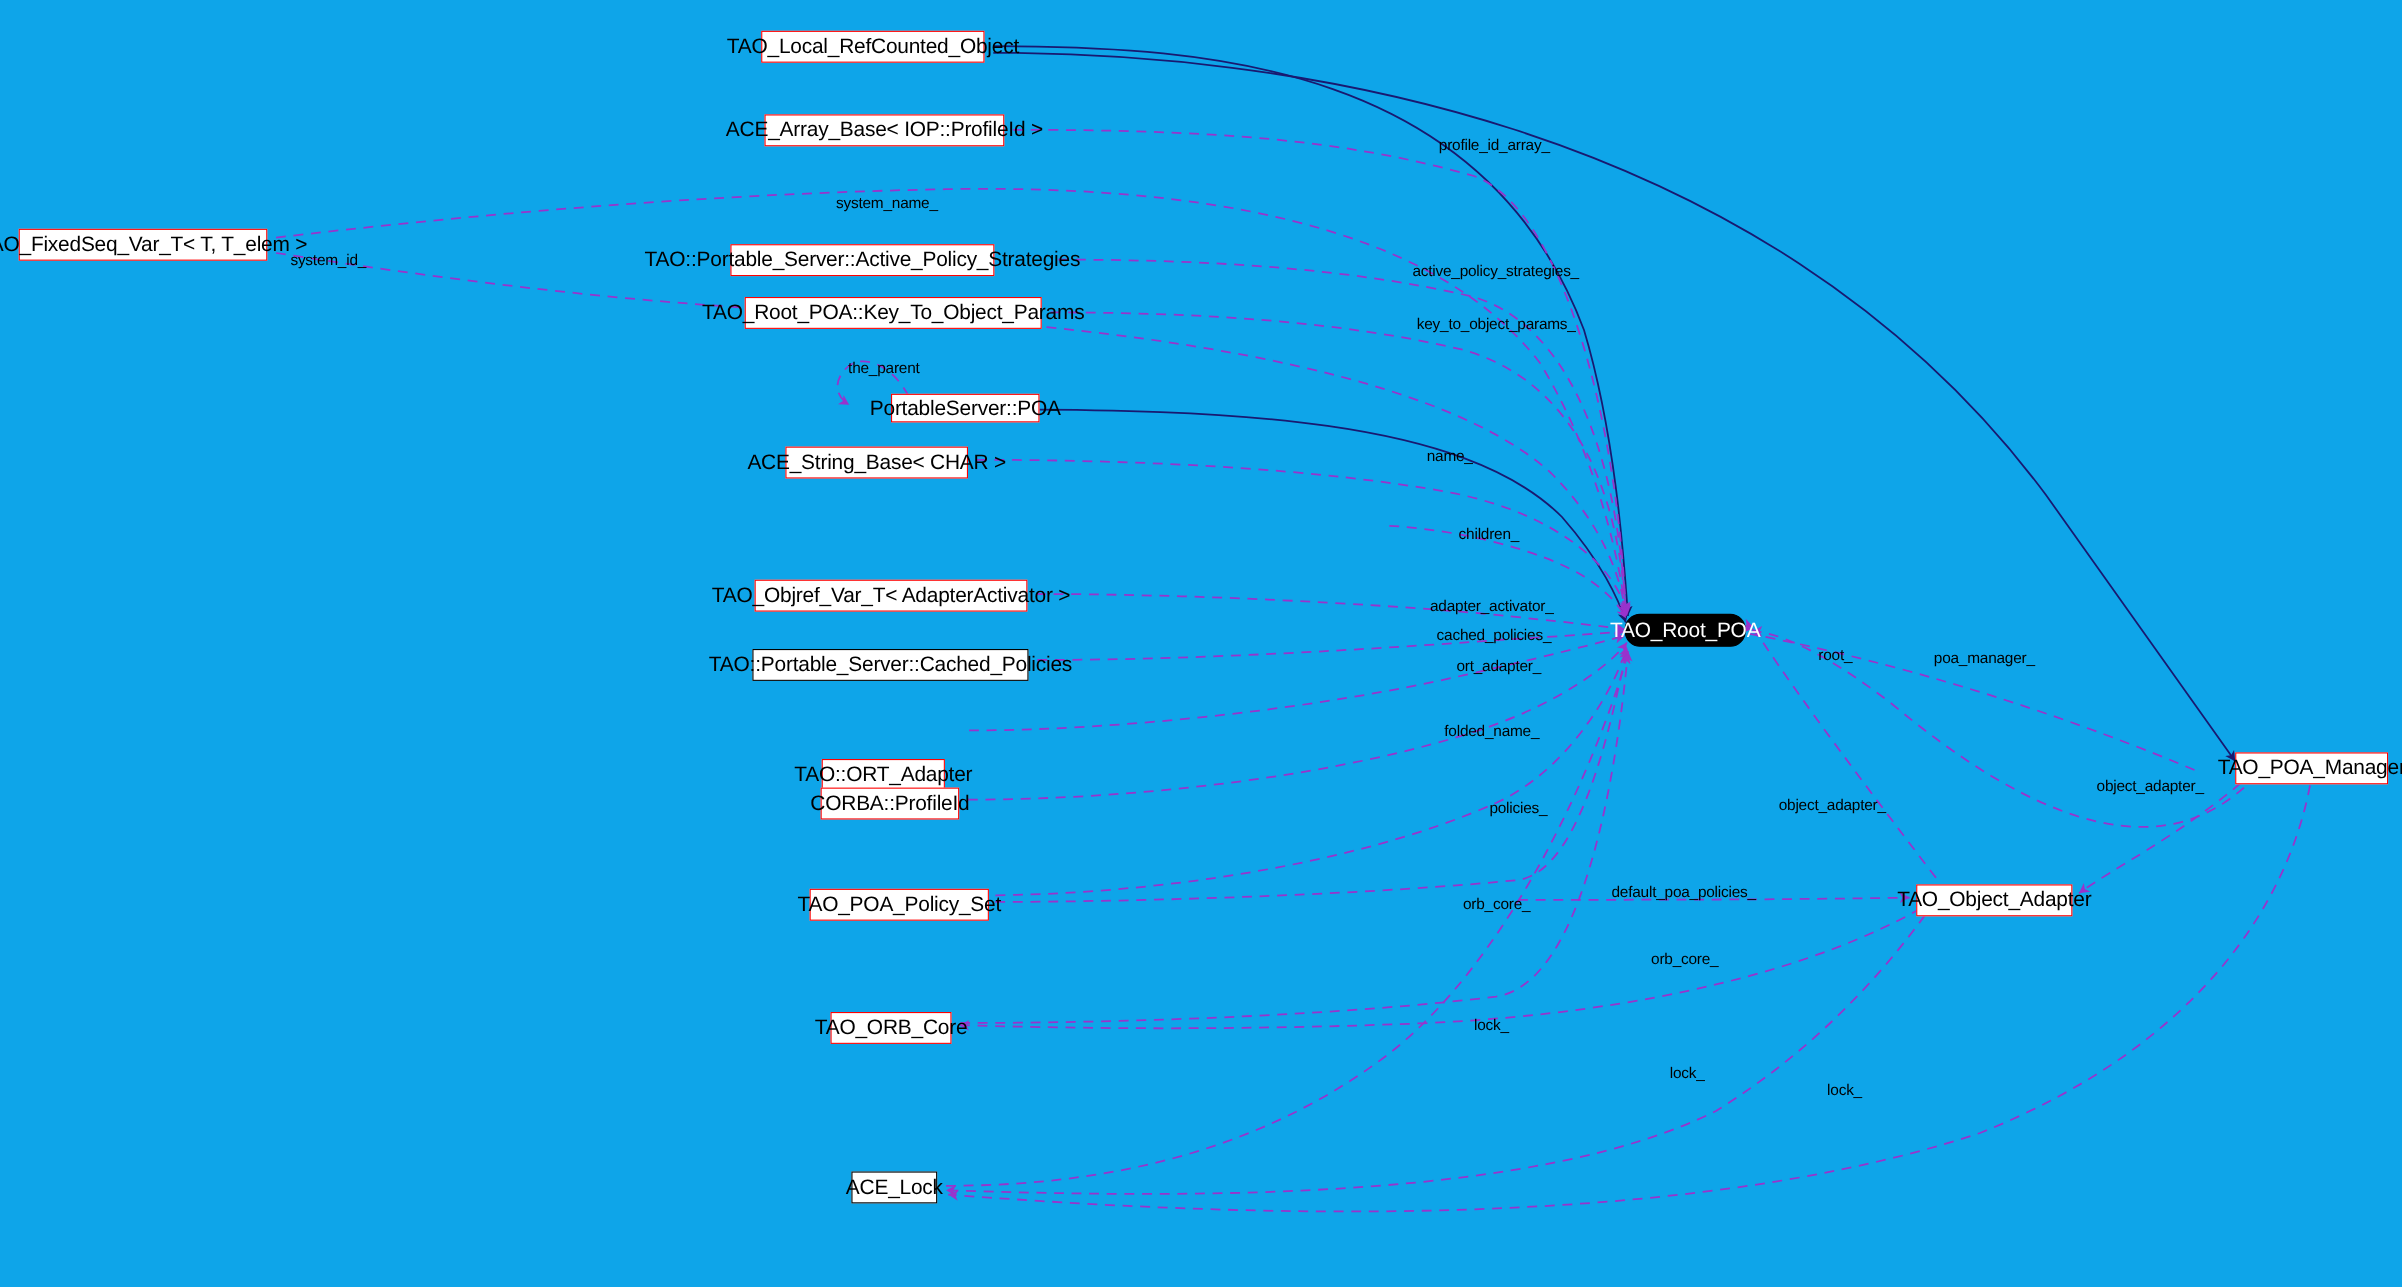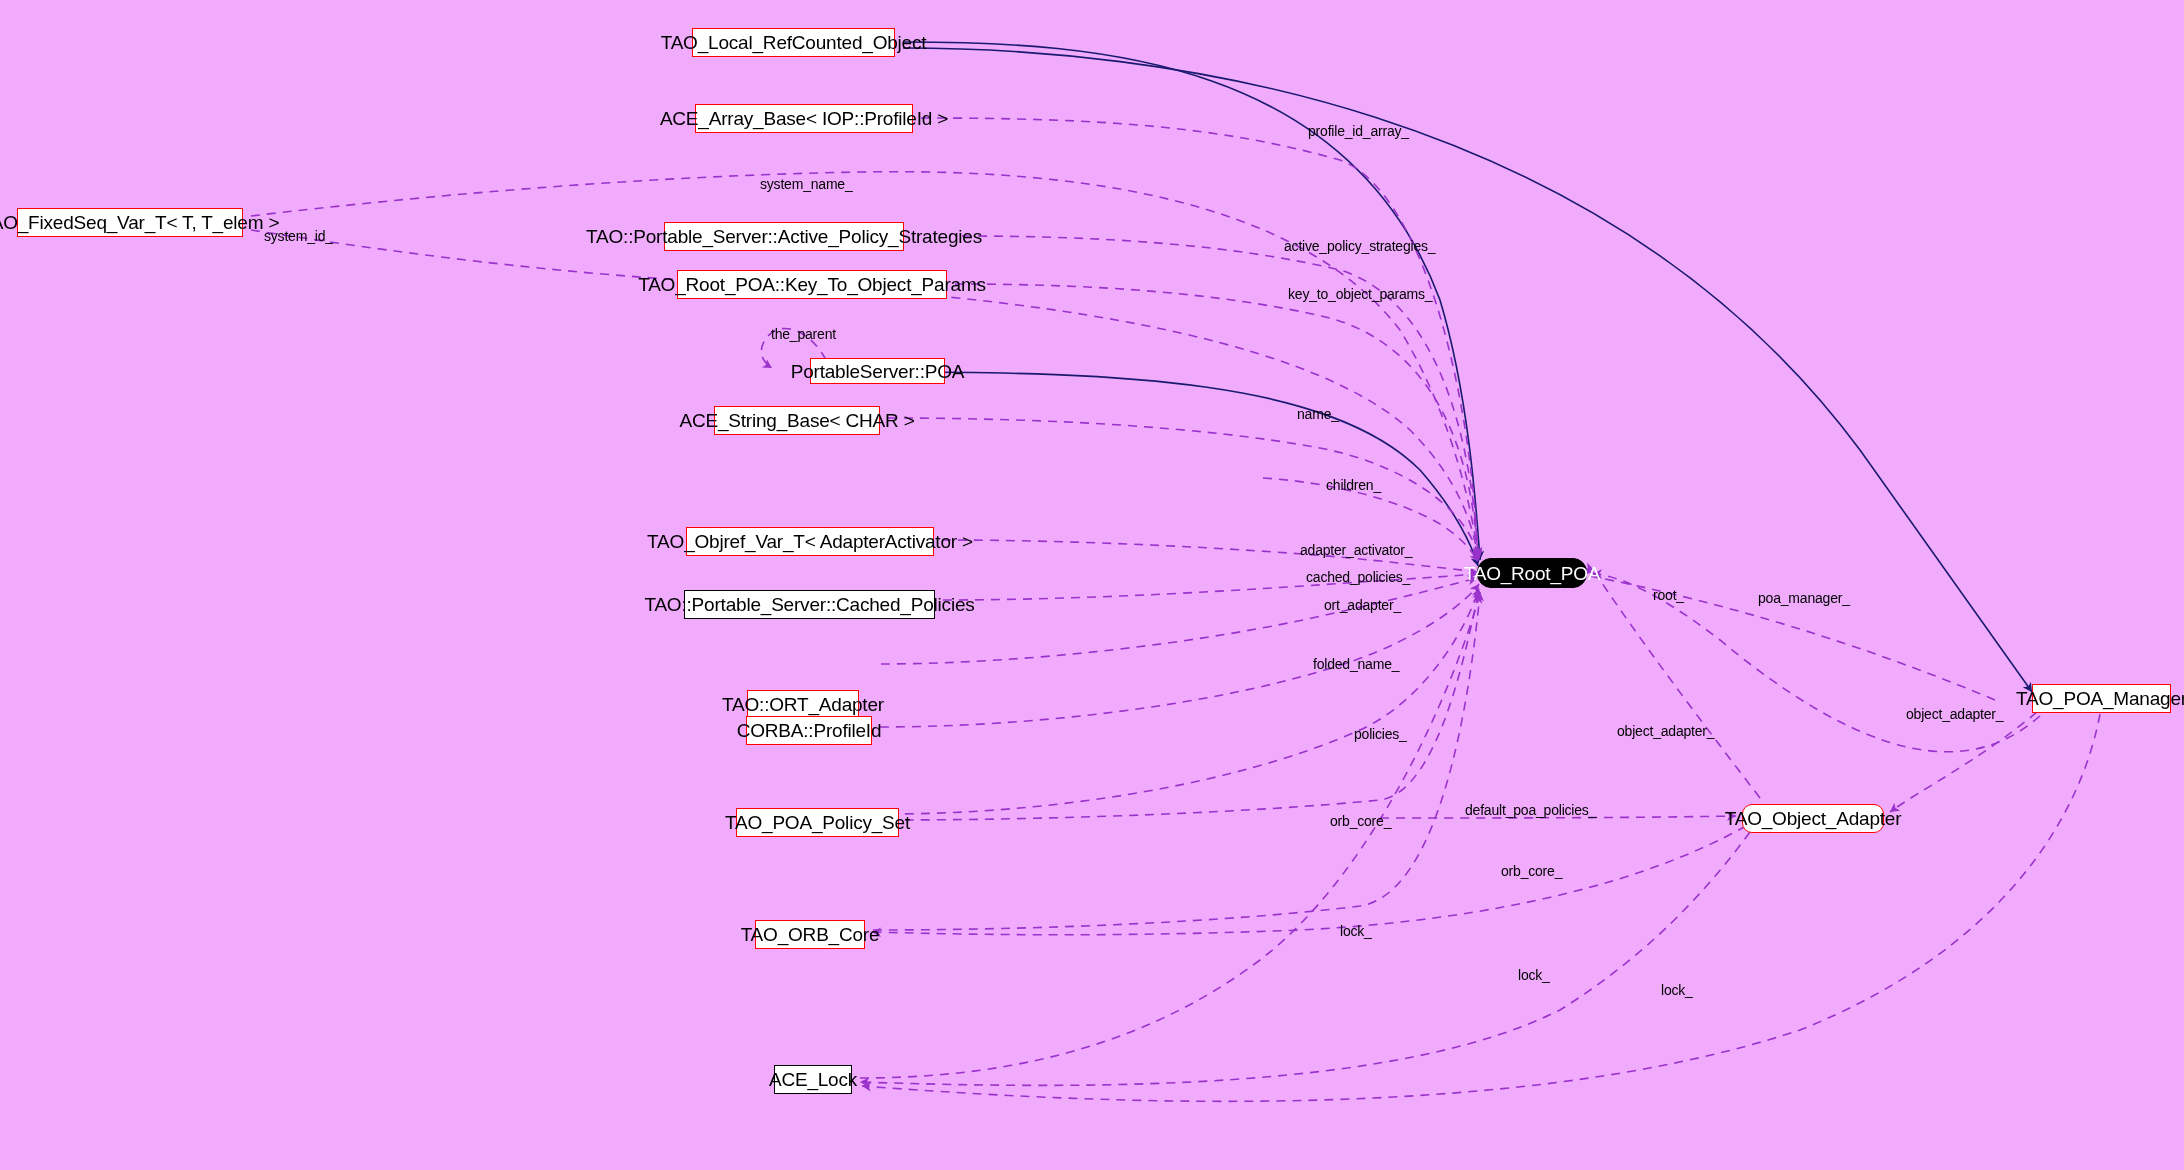--- a/index.html
+++ b/index.html
@@ -1,18 +1,18 @@
 <!DOCTYPE html>
 <html><head>
 <meta charset="utf-8">
 <style>
   html,body{margin:0;padding:0;background:#ffffff;}
   body{width:2184px;height:1170px;overflow:hidden;
        font-family:"Liberation Sans","DejaVu Sans",sans-serif;}
-  #diagram{position:relative;width:2184px;height:1170px;background:#f0abfc;}
+  #diagram{position:relative;width:2184px;height:1170px;background:#0ea5e9;}
   svg.edges{position:absolute;left:0;top:0;width:2184px;height:1170px;}
   .node{position:absolute;box-sizing:border-box;display:flex;align-items:center;
         justify-content:center;white-space:nowrap;background:#ffffff;
         font-size:19px;line-height:1;color:#000000;letter-spacing:-0.2px;}
   .node.red{border:1.6px solid #ff0000;}
   .node.black{border:1.6px solid #000000;}
   .node.center{background:#000000;border:1.6px solid #000000;color:#ffffff;}
   .elabel{position:absolute;font-size:14px;color:#000000;white-space:nowrap;
           line-height:1;letter-spacing:-0.2px;}
 </style>
@@ -107,21 +107,21 @@
   </div>
   <div class="node black" style="left:774px;top:1065px;width:78px;height:29px;">
     <span>ACE_Lock</span>
   </div>
   <div class="node center" style="left:1477px;top:558px;width:110px;height:30px;border-radius:14px;">
     <span>TAO_Root_POA</span>
   </div>
   <div class="node red" style="left:2032px;top:684px;width:139px;height:29px;">
     <span>TAO_POA_Manager</span>
   </div>
-  <div class="node red" style="left:1742px;top:804px;width:142px;height:29px;border-radius:10px;">
+  <div class="node red" style="left:1742px;top:804px;width:142px;height:29px;">
     <span>TAO_Object_Adapter</span>
   </div>
 
   <div class="elabel" style="left:1308px;top:124px;">profile_id_array_</div>
   <div class="elabel" style="left:760px;top:177px;">system_name_</div>
   <div class="elabel" style="left:264px;top:229px;">system_id_</div>
   <div class="elabel" style="left:1284px;top:239px;">active_policy_strategies_</div>
   <div class="elabel" style="left:1288px;top:287px;">key_to_object_params_</div>
   <div class="elabel" style="left:771px;top:327px;">the_parent</div>
   <div class="elabel" style="left:1297px;top:407px;">name_</div>

